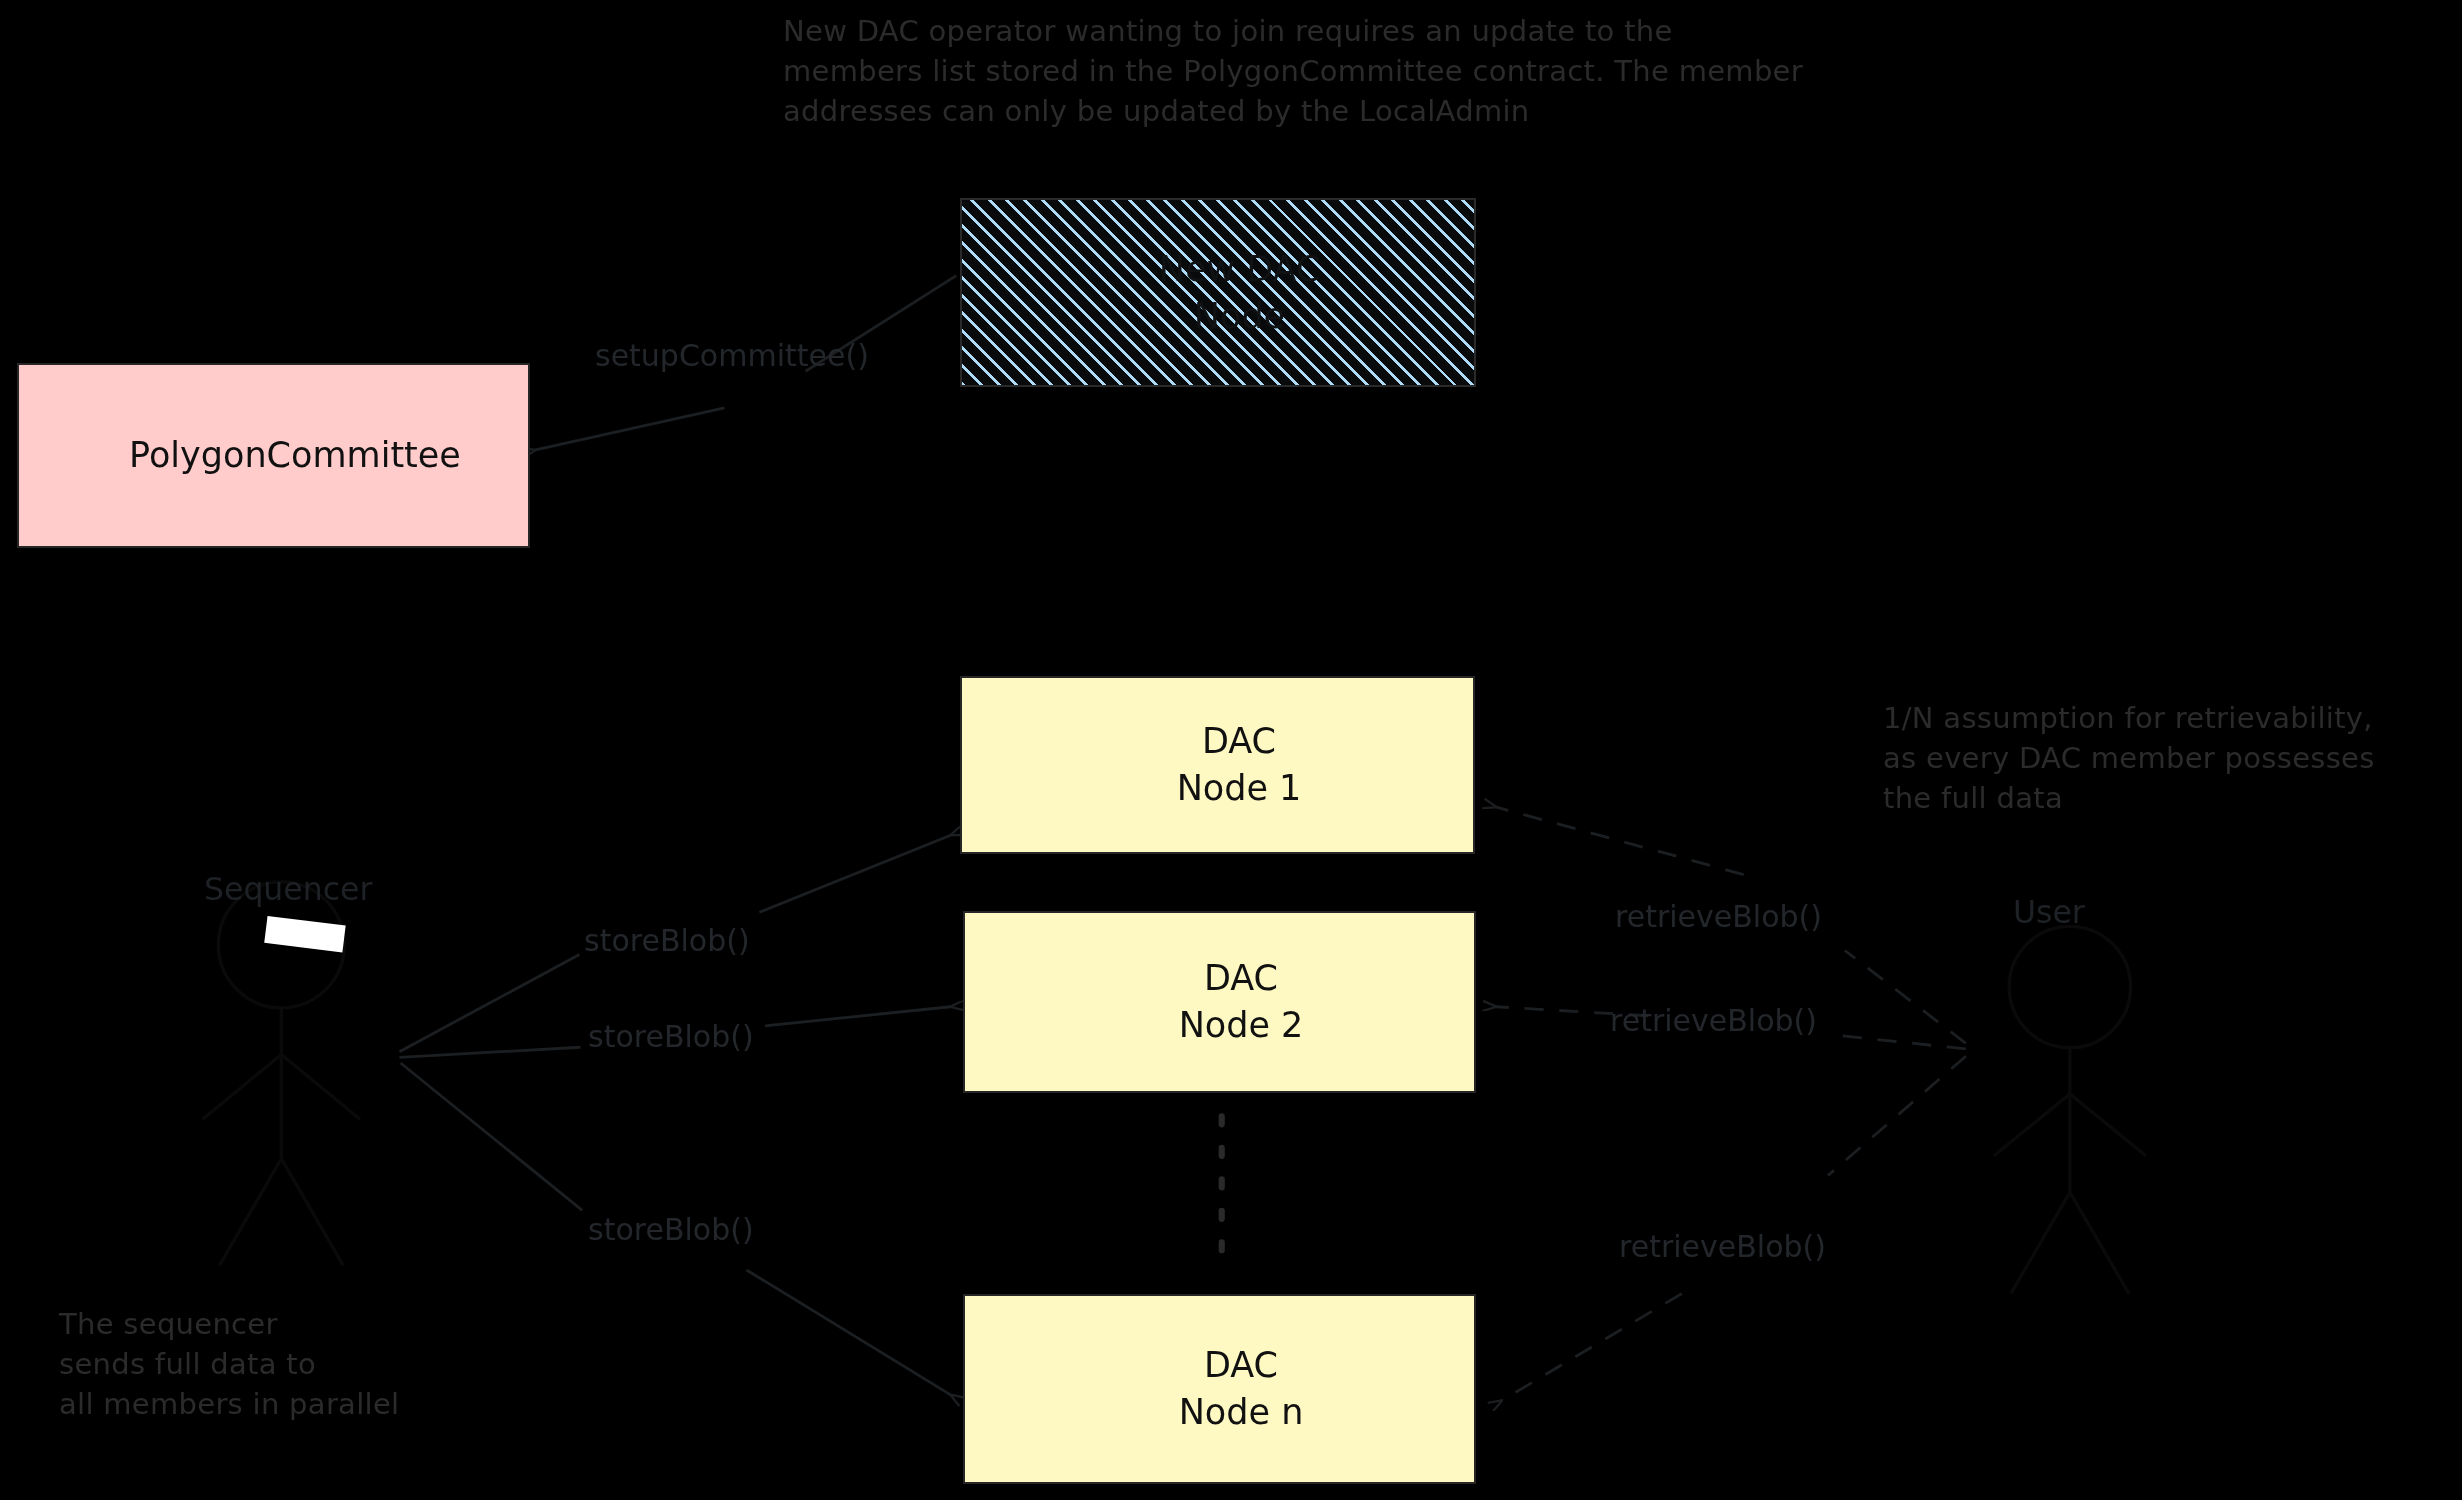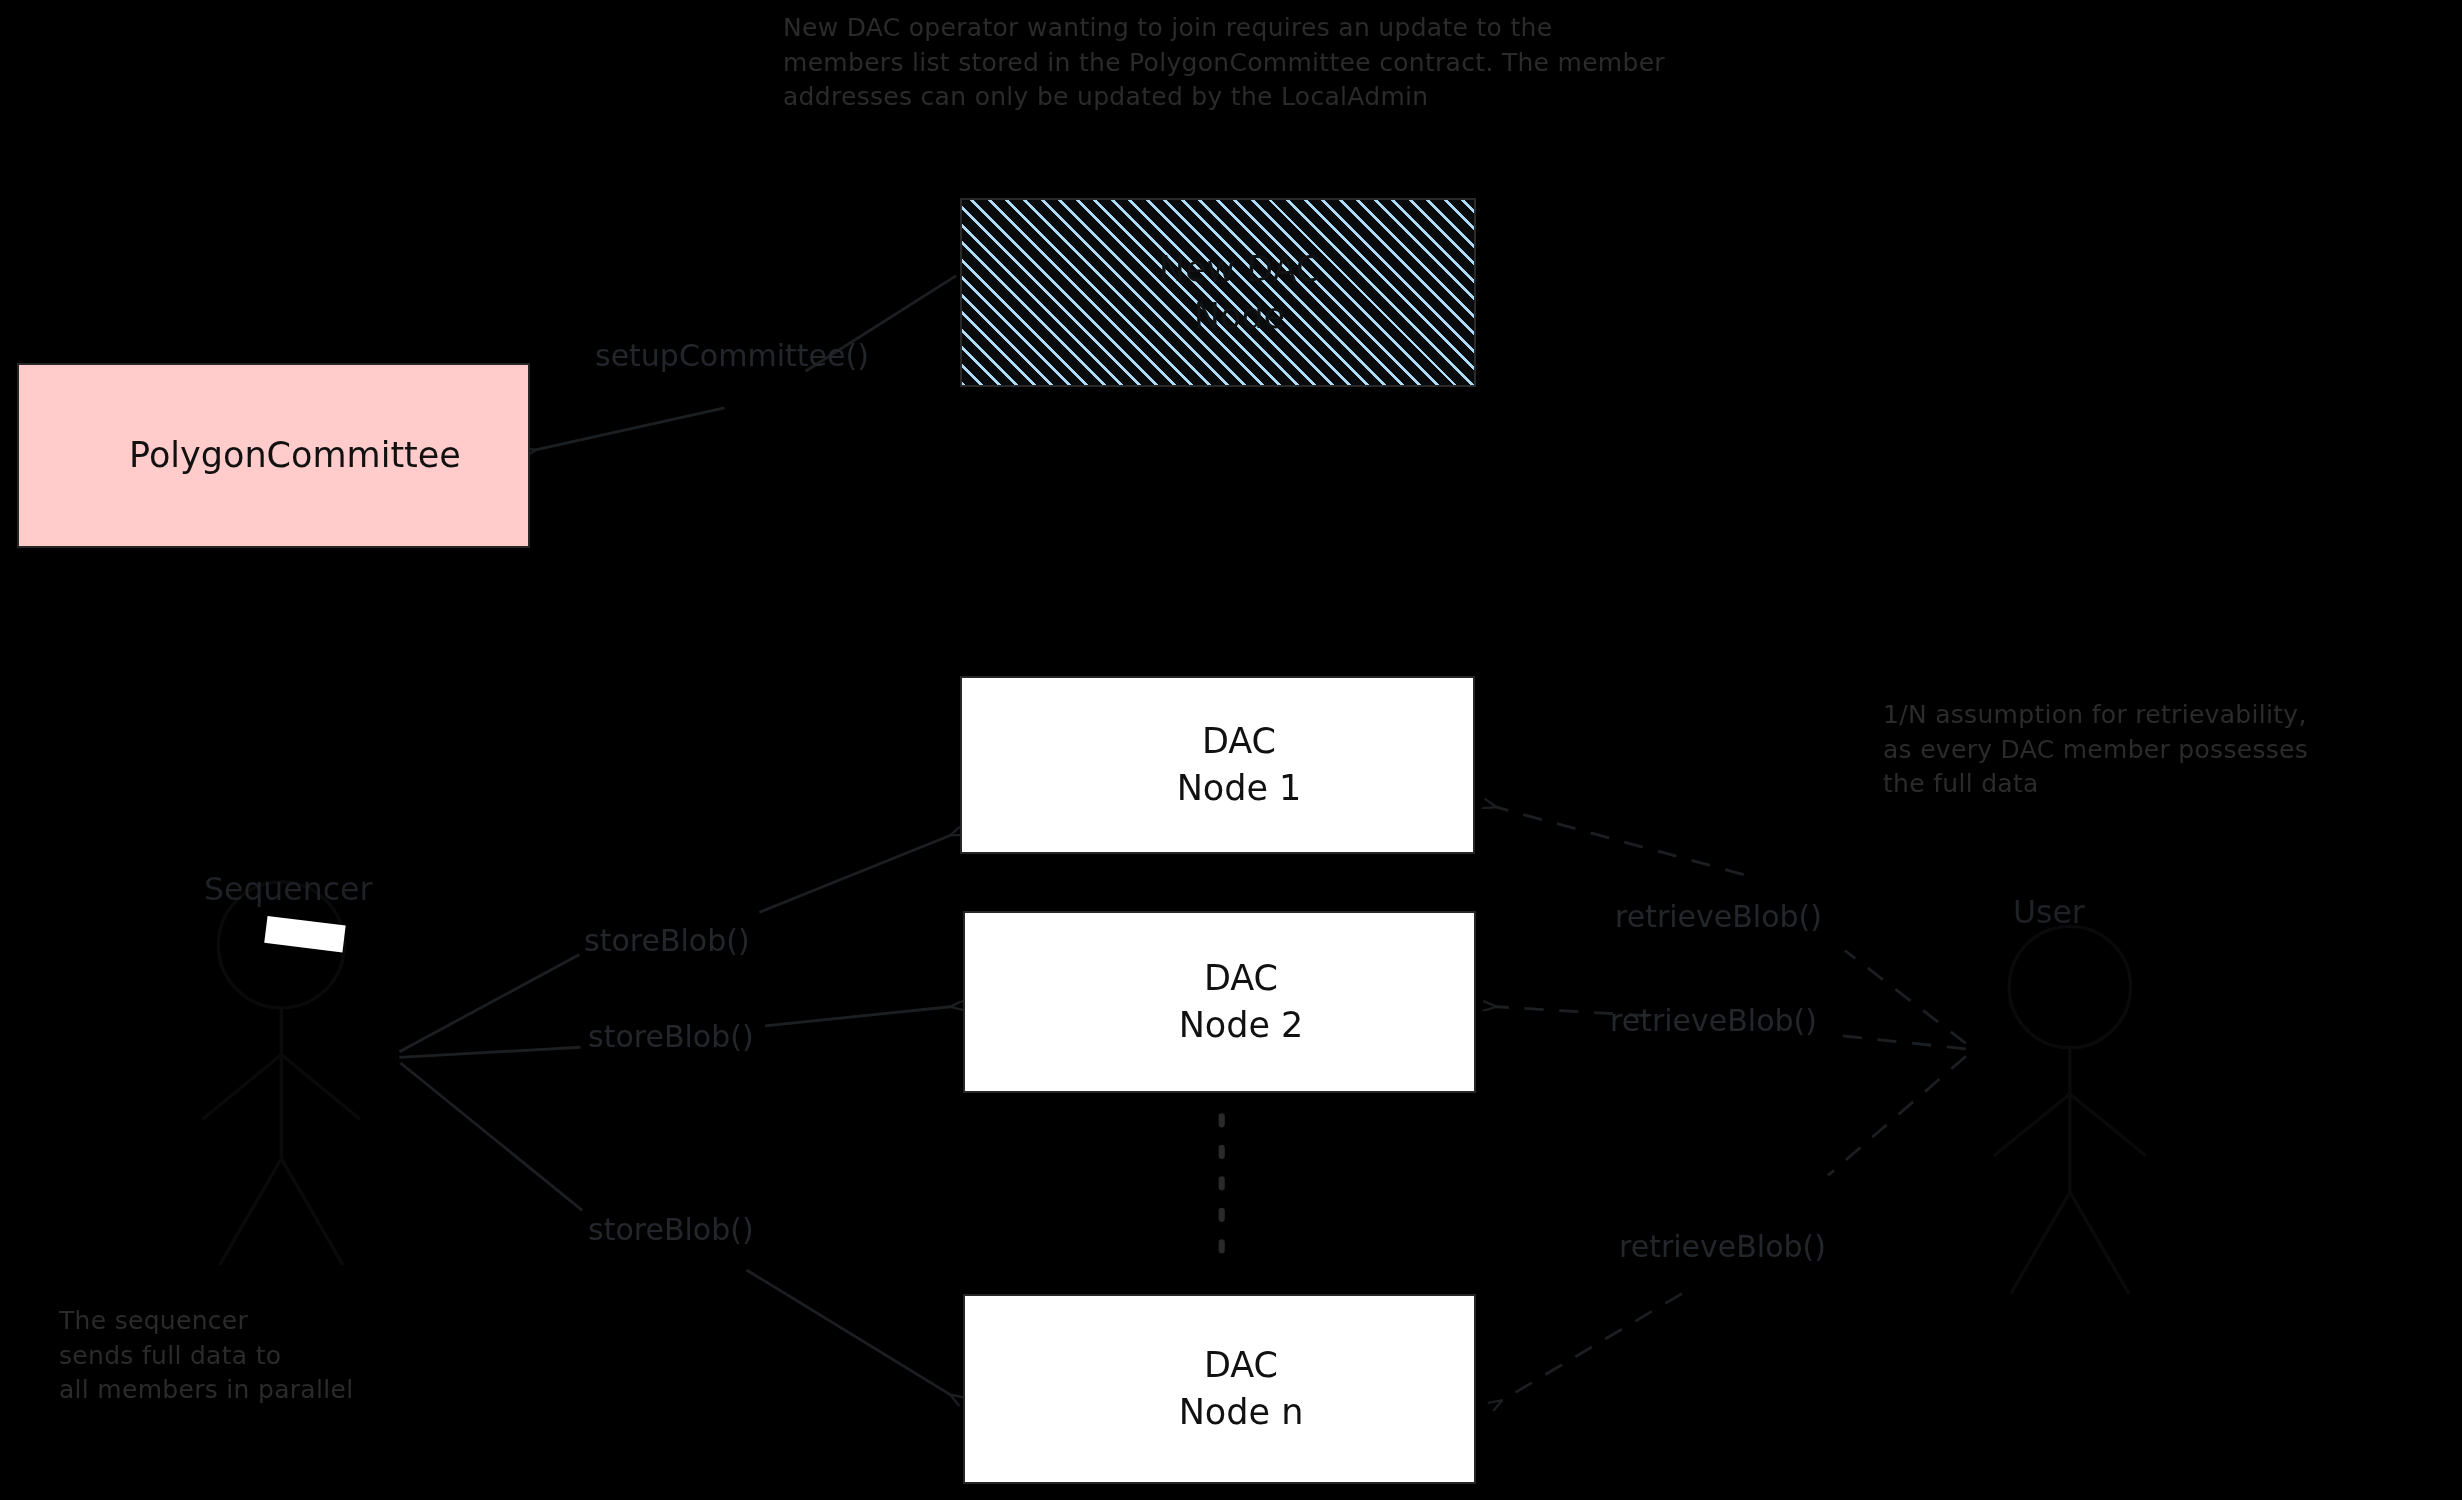--- a/index.html
+++ b/index.html
@@ -1,36 +1,36 @@
 <!DOCTYPE html>
 <html style="font-size:9px"><head>
 <meta charset="utf-8">
 <style>
   html,body{margin:0;padding:0;background:#000;}
   body{width:2462px;height:1500px;overflow:hidden;
        font-family:"DejaVu Sans",sans-serif;}
   #stage{position:relative;width:2462px;height:1500px;background:#000;}
 
   .note{position:absolute;color:#2b2b2b;font-family:"DejaVu Sans",sans-serif;
-        font-size:25px;line-height:1.38;letter-spacing:0.3px;white-space:pre-line;}
+        font-size:29px;line-height:1.38;letter-spacing:0.3px;white-space:pre-line;}
 
   .edge-label{position:absolute;color:#23262b;font-size:30px;
               font-family:"DejaVu Sans",sans-serif;white-space:nowrap;}
 
   .figure-label{position:absolute;color:#1e2125;font-size:31.5px;
                 font-family:"DejaVu Sans",sans-serif;white-space:nowrap;}
 
   .box{position:absolute;box-sizing:border-box;display:flex;
        align-items:center;justify-content:center;text-align:center;
        border:2.8px solid #262626;padding-left:43px;}
   .box .cap{color:#111;font-size:35px;line-height:1.33;white-space:pre-line;
             font-family:"DejaVu Sans",sans-serif;}
 
   .box-pink{background:#FFCCCB;}
-  .box-blue{background:#ffffff;}
+  .box-blue{background:#fef9c3;}
 
   .box-hatch{
     background-color:#080a0c;
     background-image:repeating-linear-gradient(45deg,
         #AEDCF8 0px,#AEDCF8 2.8px,
         rgba(0,0,0,0) 2.8px,rgba(0,0,0,0) 12.4px);
     border:2.8px solid #2a2a2a;
   }
   .box-hatch .cap{color:#101214;mix-blend-mode:normal;}
 

